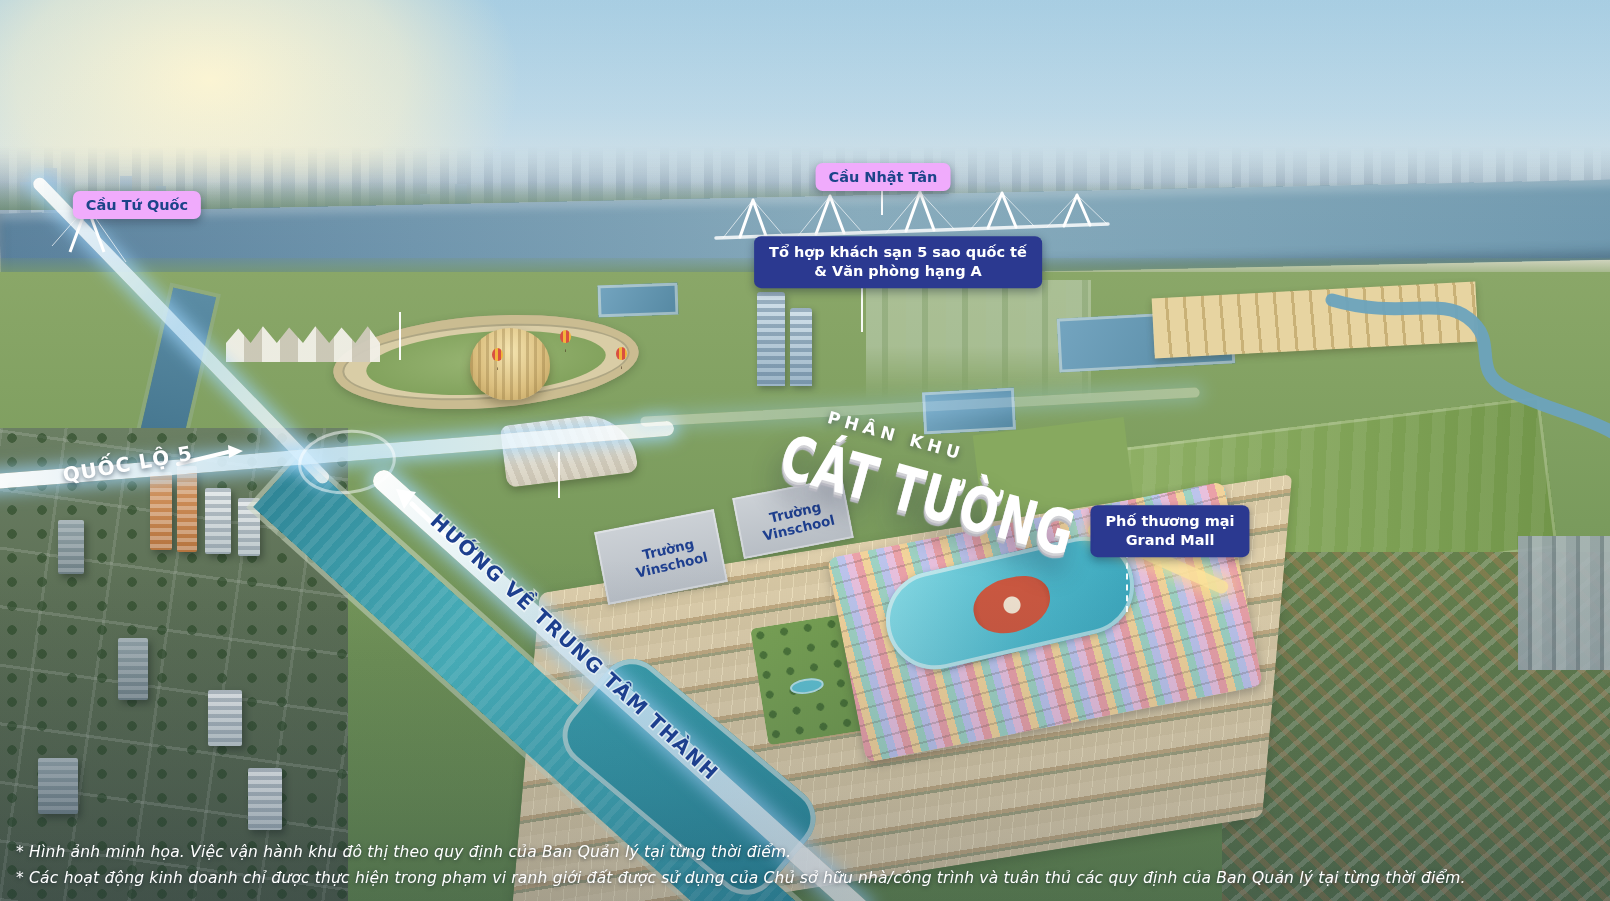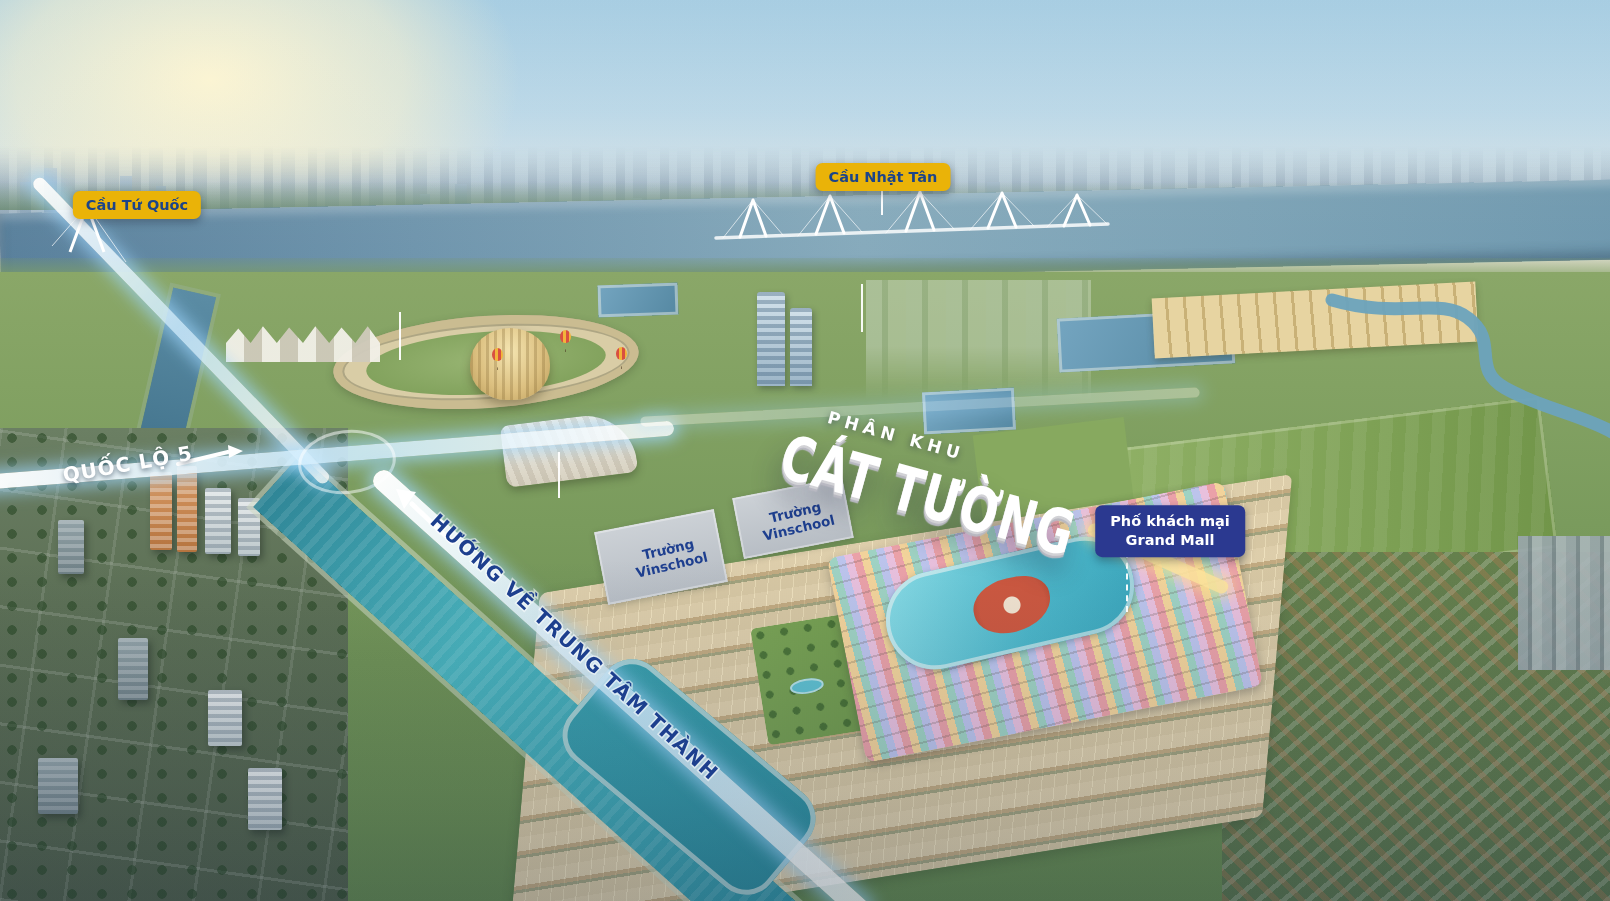--- a/index.html
+++ b/index.html
@@ -132,21 +132,21 @@
     box-shadow:0 0 16px 5px rgba(160,215,255,.7);border-radius:10px;}
   .road-city{left:383px;top:466px;width:660px;height:21px;transform:rotate(42deg);transform-origin:0 0;}
   .road-ql5{left:-25px;top:448px;width:700px;height:15px;transform:rotate(-4.5deg);}
   .road-ql5-ext{left:640px;top:402px;width:560px;height:10px;transform:rotate(-3deg);opacity:.4;}
   .road-tulien{left:40px;top:175px;width:420px;height:13px;transform:rotate(46deg);transform-origin:0 0;opacity:.95;}
   .loop{left:298px;top:430px;width:92px;height:58px;border:3px solid rgba(255,255,255,.5);border-radius:50%;transform:rotate(-6deg);}
 
   
   .label{z-index:52;transform:translate(-50%,-50%);text-align:center;border-radius:7px;
     font-weight:700;box-shadow:0 3px 8px rgba(10,20,40,.35);white-space:nowrap;}
-  .label-light{background:#eab308;color:#1c4489;font-size:14.5px;padding:6px 13px;}
+  .label-light{background:#f0abfc;color:#1c4489;font-size:14.5px;padding:6px 13px;}
   .label-dark{background:#2b3990;color:#ffffff;font-size:14.5px;line-height:1.3;padding:7px 15px;}
   .ptr{z-index:51;width:0;border-left:2px solid #ffffff;opacity:.95;}
   .ptr.dashed{border-left-style:dashed;}
   .road-name{z-index:52;color:#ffffff;font-weight:800;font-size:20px;letter-spacing:1px;
     text-shadow:0 2px 5px rgba(10,30,50,.55);white-space:nowrap;}
   .vinschool{z-index:52;color:#1e3f8f;font-weight:700;font-size:13.5px;line-height:1.2;text-align:center;
     white-space:pre-line;transform:translate(-50%,-50%) rotate(-13deg);}
   .zone-title{z-index:53;left:798px;top:398px;transform:rotate(15.5deg);transform-origin:left top;color:#fff;}
   .zone-prefix{font-size:17px;font-weight:700;letter-spacing:5px;margin-left:34px;
     text-shadow:0 2px 6px rgba(30,40,60,.45);}
@@ -288,26 +288,32 @@
   <div class="abs ptr" style="left:881px;top:189px;height:26px"></div>
   <div class="abs ptr" style="left:558px;top:452px;height:46px"></div>
   <div class="abs ptr dashed" style="left:1126px;top:552px;height:60px"></div>
 
   <div class="abs label label-light" style="left:137px;top:205px">
     <span>Cầu Tứ Quốc</span>
   </div>
   <div class="abs label label-light" style="left:883px;top:177px">
     <span>Cầu Nhật Tân</span>
   </div>
+  <div class="abs label label-dark" style="left:898px;top:262px">
+    <div>Tổ hợp khách sạn 5 sao quốc tế</div>
+    <div>&amp; Văn phòng hạng A</div>
+  </div>
   <div class="abs label label-dark" style="left:1170px;top:531px">
-    <div>Phố khách mại</div>
+    <div>Phố thương mại</div>
     <div>Grand Mall</div>
   </div>
 
   <div class="abs road-name" style="left:62px;top:452px;transform:rotate(-10deg)">QUỐC LỘ 5</div>
   <div class="abs vinschool" style="left:670px;top:557px">Trường
 Vinschool</div>
   <div class="abs vinschool" style="left:797px;top:520px">Trường
 Vinschool</div>
 
   <div class="abs tint"></div>
 
+  <div class="abs disclaimer" style="top:843px">* Hình ảnh minh họa. Việc vận hành khu đô thị theo quy định của Ban Quản lý tại từng thời điểm.</div>
+  <div class="abs disclaimer" style="top:869px">* Các hoạt động kinh doanh chỉ được thực hiện trong phạm vi ranh giới đất được sử dụng của Chủ sở hữu nhà/công trình và tuân thủ các quy định của Ban Quản lý tại từng thời điểm.</div>
 </div>
 
 </body></html>

